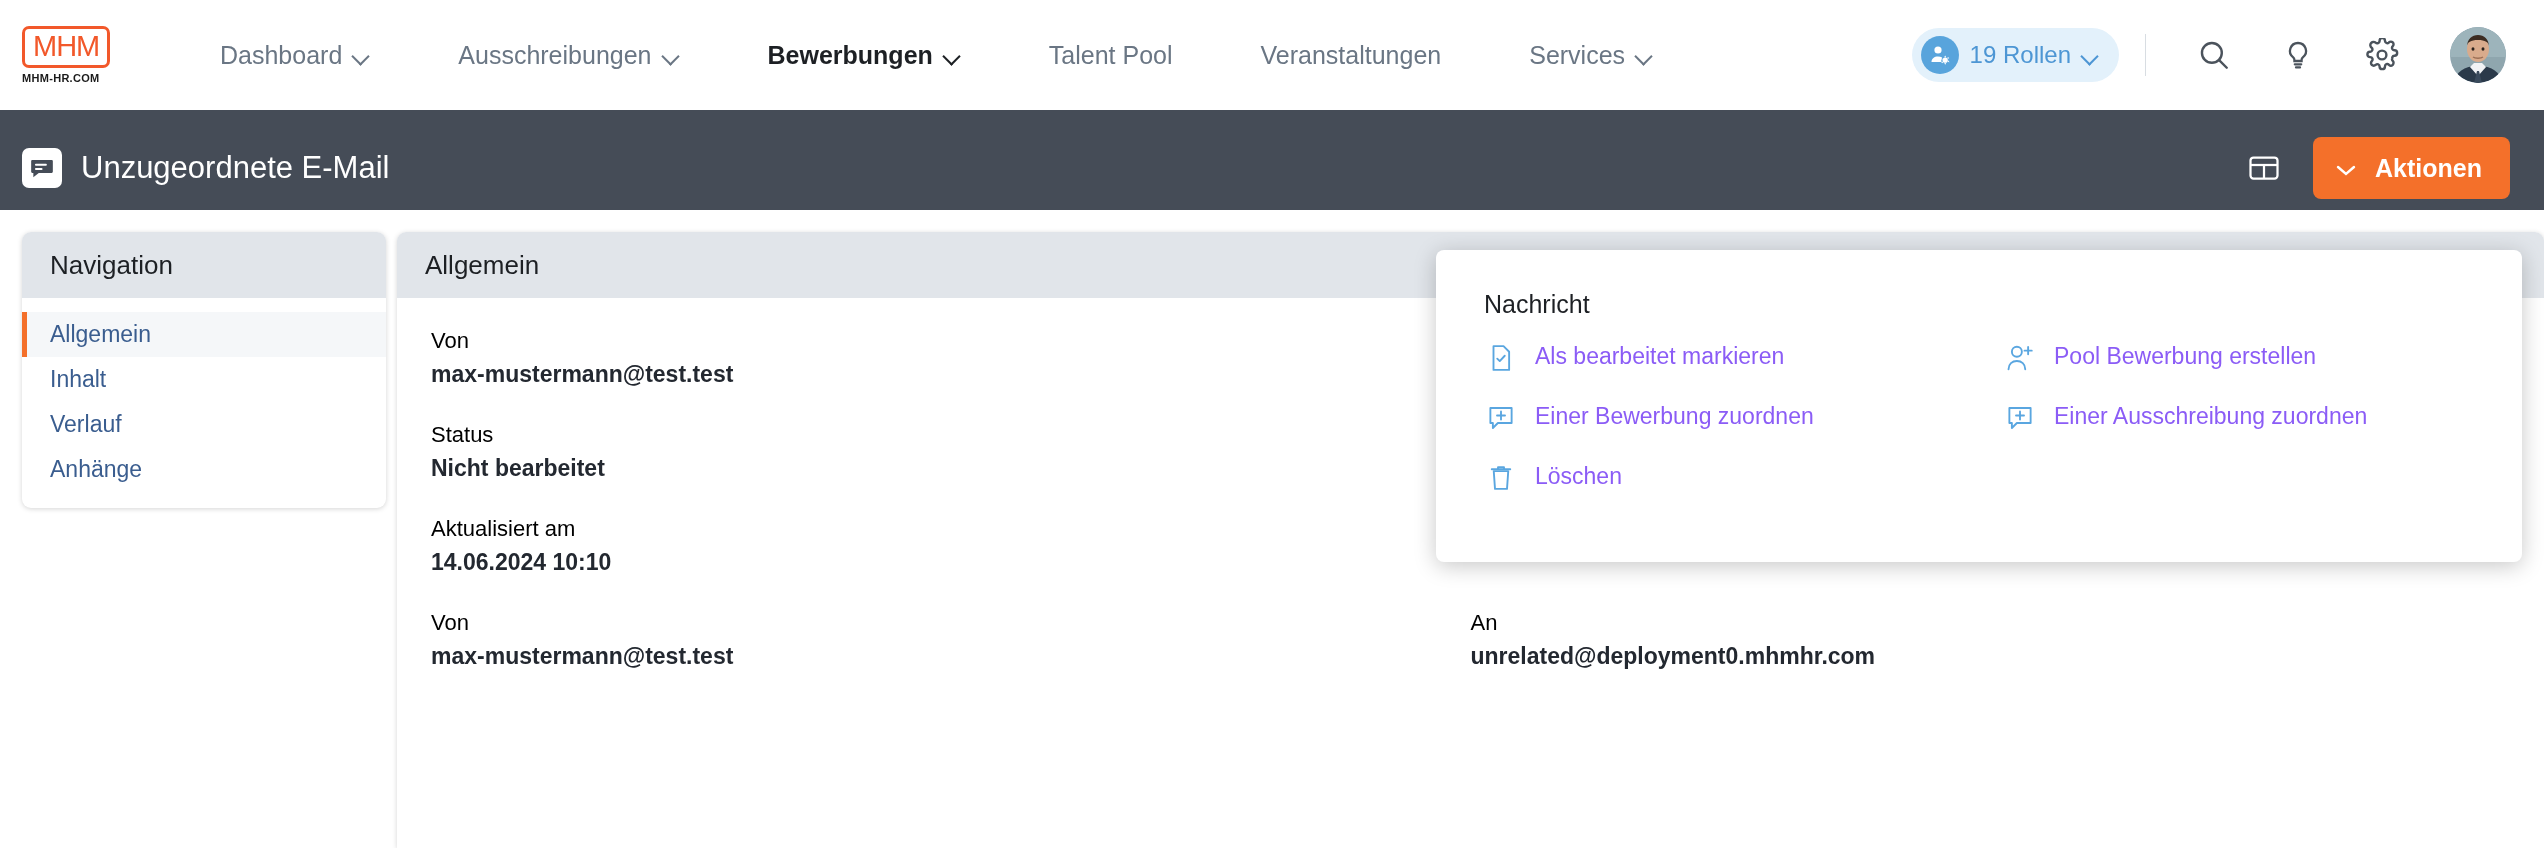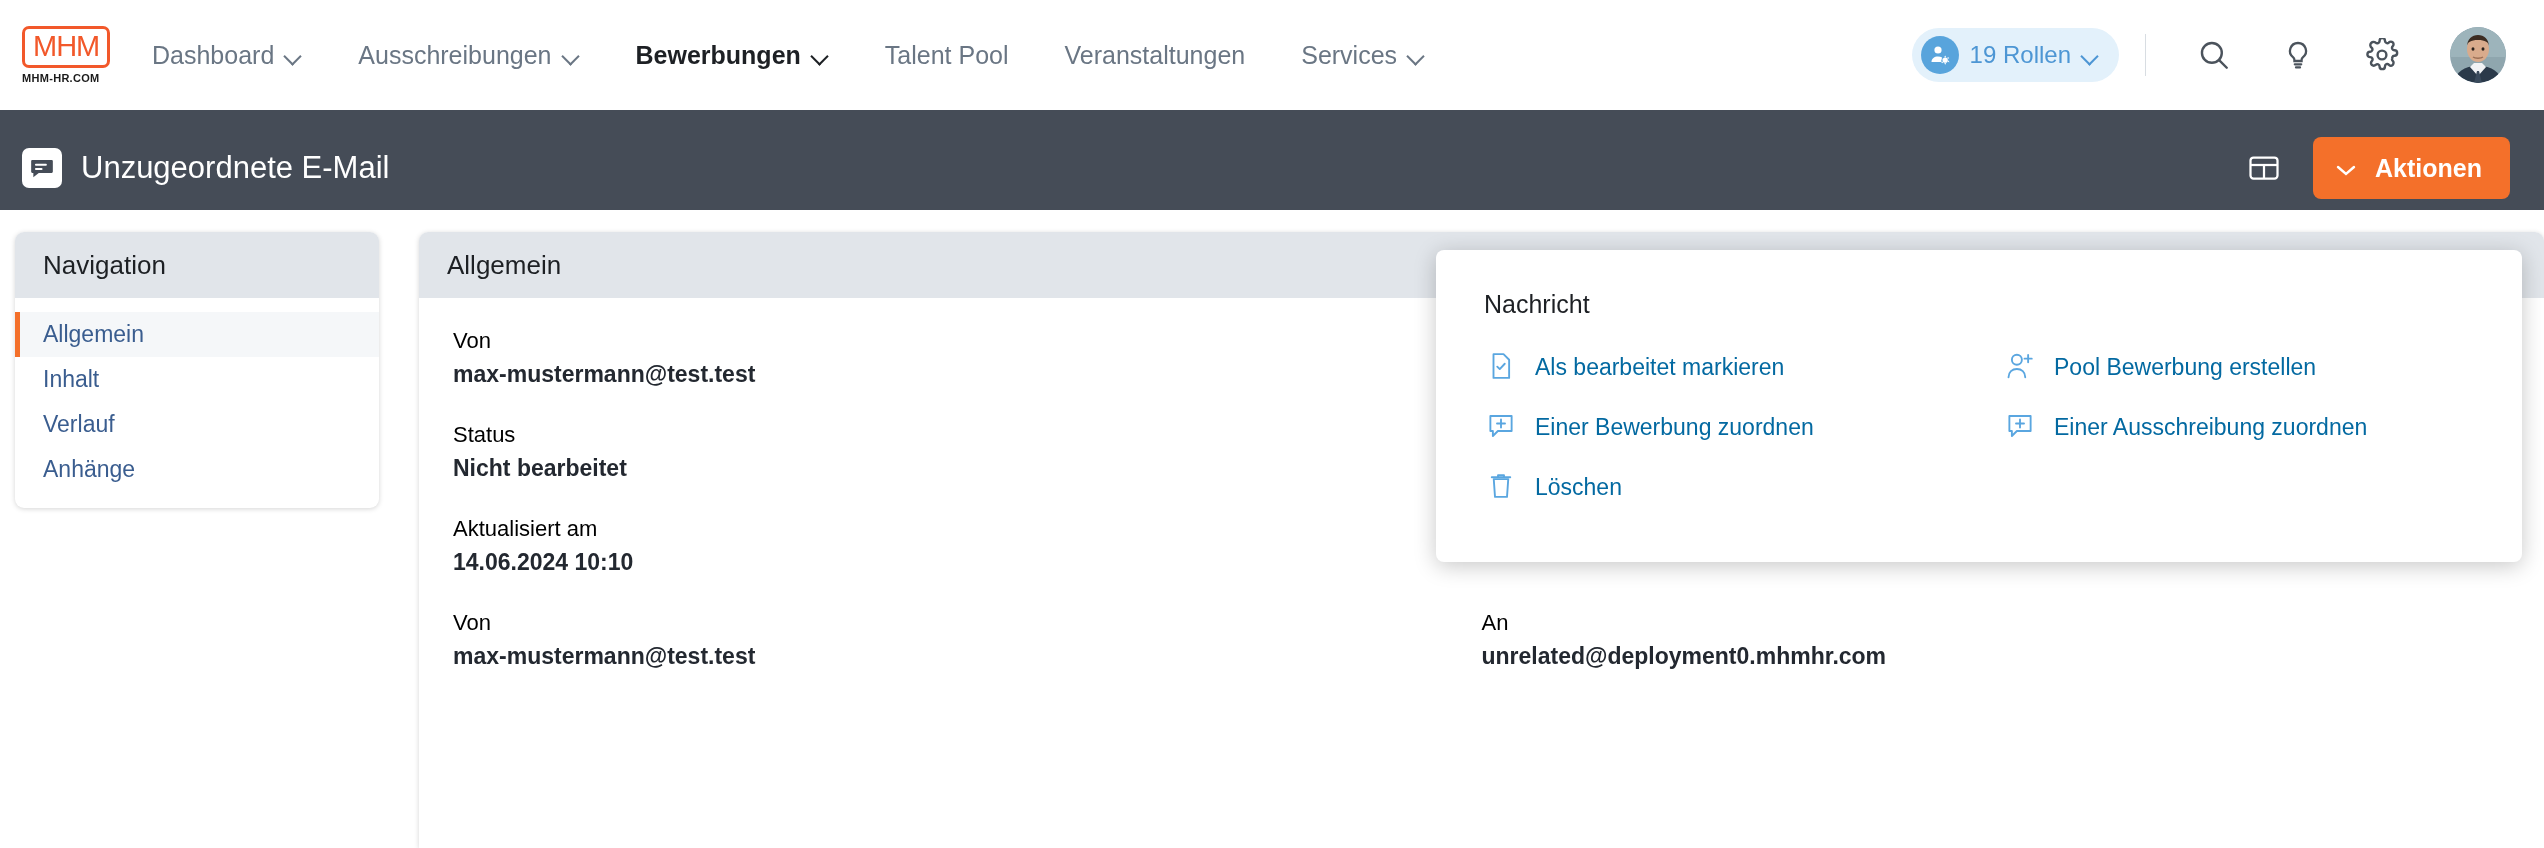--- a/index.html
+++ b/index.html
@@ -37,21 +37,22 @@
     margin-top: 4px;
     font-size: 11px;
     font-weight: bold;
     color: #1b1b1b;
     letter-spacing: .3px;
   }
 
   .nav-items {
     display: flex;
     align-items: center;
-    gap: 56px;
+    gap: 88px;
+    margin-left: 68px;
   }
   .nav-item {
     display: flex; align-items: center; gap: 11px;
     font-size: 25px;
     color: #6a7684;
     cursor: pointer;
     white-space: nowrap;
   }
   .nav-item.active { color: #1d2024; font-weight: bold; }
   .chev {
@@ -133,23 +134,23 @@
     cursor: pointer;
     border: none;
     font-family: "Liberation Sans", sans-serif;
   }
 
   
   .content {
     background: #ffffff;
     position: relative;
     height: 638px;
-    padding: 22px 0 0 15px;
+    padding: 22px 0 0 22px;
     display: flex;
-    gap: 40px;
+    gap: 11px;
   }
   .card {
     background: #ffffff;
     border-radius: 9px;
     box-shadow: 0 1px 5px rgba(0,0,0,.17);
   }
   .nav-card { width: 364px; height: 276px; flex: 0 0 364px; }
   .card-head {
     background: #e1e5ea;
     border-radius: 9px 9px 0 0;
@@ -206,22 +207,22 @@
     padding: 40px 0 0 48px;
     z-index: 20;
   }
   .dd-title { font-size: 25px; color: #1d2024; margin-bottom: 24px; }
   .dd-grid {
     display: grid;
     grid-template-columns: 1fr 1fr;
     row-gap: 22px;
   }
   .dd-item {
-    display: flex; align-items: flex-end; gap: 17px;
-    color: #0369a1;
+    display: flex; align-items: flex-start; gap: 17px;
+    color: #8b5cf6;
     font-size: 23px;
     cursor: pointer;
     height: 38px;
   }
   .dd-item .dd-ico { flex: 0 0 34px; display: flex; align-items: center; justify-content: center; }
 </style>
 </head>
 <body>
 
 <div class="topnav">

